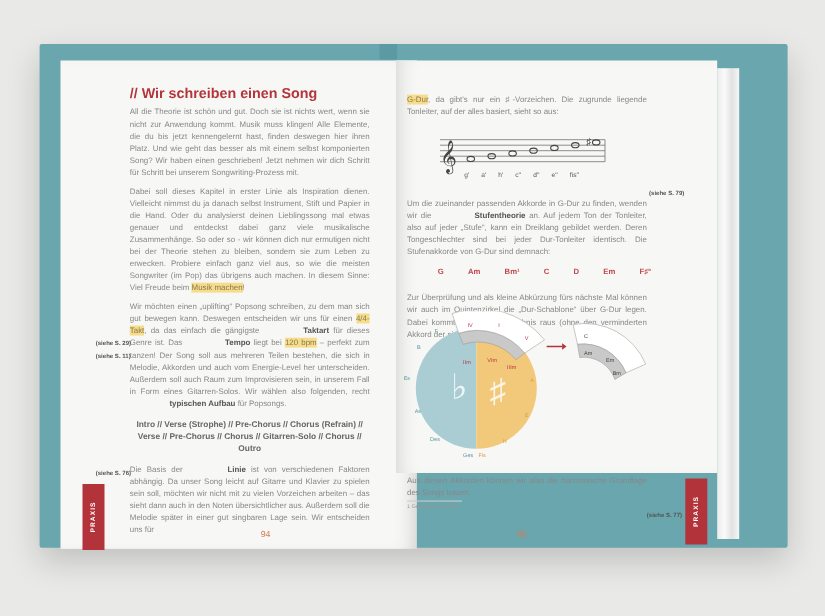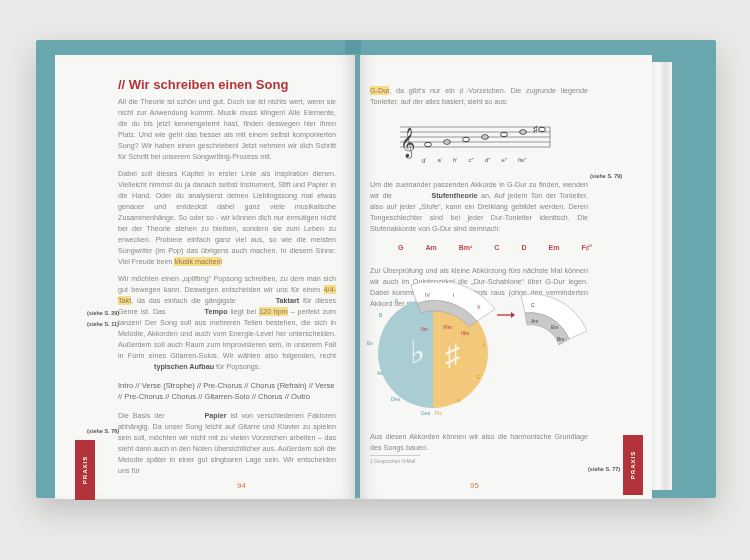--- a/index.html
+++ b/index.html
@@ -1,31 +1,31 @@
 <!DOCTYPE html>
 <html><head>
 <meta charset="utf-8">
 <style>
   html,body{margin:0;padding:0;}
   body{width:750px;height:560px;background:#e9e9e8;position:relative;overflow:hidden;font-family:"Liberation Sans",sans-serif;}
   .cover{position:absolute;left:36px;top:40px;width:680px;height:458px;background:#69a6ae;border-radius:2px;box-shadow:0 12px 30px rgba(0,0,0,.18);}
   .spine-tab{position:absolute;left:345px;top:40px;width:16px;height:14px;background:#5b9aa3;}
   .page{position:absolute;background:#f7f7f6;color:#777;}
-  .page-left{left:55px;top:55px;width:300px;height:444px;box-shadow:inset -14px 0 18px -12px rgba(0,0,0,.18);}
-  .page-right{left:360px;top:55px;width:292px;height:444px;box-shadow:inset 14px 0 18px -12px rgba(0,0,0,.15);}
+  .page-left{left:55px;top:55px;width:300px;height:444px;box-shadow:inset -14px 0 18px -12px rgba(0,0,0,.18);padding-left:24px;}
+  .page-right{left:360px;top:55px;width:292px;height:375px;box-shadow:inset 14px 0 18px -12px rgba(0,0,0,.15);}
   .edge{position:absolute;left:652px;top:62px;width:20px;height:428px;background:linear-gradient(90deg,#ececec,#fafafa,#e2e2e2,#f6f6f6);}
   .content{position:absolute;font-size:7.2px;line-height:11px;color:#888;}
   h2{margin:0;color:#b4343a;font-weight:bold;}
   .h1{font-size:13px;line-height:16px;}
   .h2{font-size:12.5px;line-height:16px;}
   p{margin:0 0 6px 0;text-align:justify;}
   .hl{background:#f6dc8b;color:#8a7a4d;}
   b{color:#555;margin-left:36px;}
   .seebox{position:absolute;font-size:5.5px;color:#555;font-weight:bold;white-space:nowrap;}
-  .structure{font-size:7.6px;line-height:11px;font-weight:normal;color:#666;margin:8px 0 8px 0;}
+  .structure{font-size:7.6px;line-height:11px;font-weight:bold;color:#666;margin:8px 0 8px 0;text-align:center;}
   .pnum{position:absolute;font-size:8px;color:#d77b4f;}
   .praxis{position:absolute;width:20px;height:60px;background:#b3333a;color:#fff;font-size:6px;font-weight:bold;letter-spacing:1px;display:flex;align-items:center;justify-content:center;}
   .praxis span{transform:rotate(-90deg);white-space:nowrap;}
   .chords{display:flex;gap:22px;padding-left:28px;margin:8px 0 12px 0;font-size:7px;color:#c0474c;font-weight:bold;}
   .footnote{position:absolute;font-size:4.8px;color:#999;}
   .fn-line{position:absolute;height:1px;background:#ccc;}
 </style>
 </head>
 <body>
 
@@ -33,21 +33,21 @@
 <div class="spine-tab"></div>
 <div class="edge"></div>
 
 <div class="page page-left">
   <div class="content" style="left:63px;top:22px;width:218px;">
     <h2 class="h1">// Wir schreiben einen Song</h2>
     <p style="margin-top:3px;">All die Theorie ist schön und gut. Doch sie ist nichts wert, wenn sie nicht zur Anwendung kommt. Musik muss klingen! Alle Elemente, die du bis jetzt kennengelernt hast, finden deswegen hier ihren Platz. Und wie geht das besser als mit einem selbst komponierten Song? Wir haben einen geschrieben! Jetzt nehmen wir dich Schritt für Schritt bei unserem Songwriting-Prozess mit.</p>
     <p><span>Dabei soll dieses Kapitel in erster Linie als Inspiration dienen. Vielleicht nimmst du ja danach selbst Instrument, Stift und Papier in die Hand. Oder du analysierst deinen Lieblingssong mal etwas genauer und entdeckst dabei ganz viele musikalische Zusammenhänge. So oder so - wir können dich nur ermutigen nicht bei der Theorie stehen zu bleiben, sondern sie zum Leben zu erwecken. Probiere einfach ganz viel aus, so wie die meisten Songwriter (im Pop) das übrigens auch machen. In diesem Sinne: Viel Freude beim</span> <span class="hl">Musik machen</span><span>!</span></p>
     <p style="margin-top:3px;"><span>Wir möchten einen „uplifting“ Popsong schreiben, zu dem man sich gut bewegen kann. Deswegen entscheiden wir uns für einen</span> <span class="hl">4/4-Takt</span><span>, da das einfach die gängigste</span> <b>Taktart</b> <span>für dieses Genre ist. Das</span> <b>Tempo</b> <span>liegt bei</span> <span class="hl">120 bpm</span> <span>– perfekt zum tanzen! Der Song soll aus mehreren Teilen bestehen, die sich in Melodie, Akkorden und auch vom Energie-Level her unterscheiden. Außerdem soll auch Raum zum Improvisieren sein, in unserem Fall in Form eines Gitarren-Solos. Wir wählen also folgenden, recht</span> <b>typischen Aufbau</b> <span>für Popsongs.</span></p>
     <div class="structure">Intro // Verse (Strophe) // Pre-Chorus // Chorus (Refrain) // Verse // Pre-Chorus // Chorus // Gitarren-Solo // Chorus // Outro</div>
-    <p><span>Die Basis der</span> <b>Papier</b> <span>ist von verschiedenen Faktoren abhängig. Da unser Song leicht auf Gitarre und Klavier zu spielen sein soll, möchten wir nicht mit zu vielen Vorzeichen arbeiten – das sieht dann auch in den Noten übersichtlicher aus. Außerdem soll die Melodie später in einer gut singbaren Lage sein. Wir entscheiden uns für</span></p>
+    <p><span>Die Basis der</span> <b>Linie</b> <span>ist von verschiedenen Faktoren abhängig. Da unser Song leicht auf Gitarre und Klavier zu spielen sein soll, möchten wir nicht mit zu vielen Vorzeichen arbeiten – das sieht dann auch in den Noten übersichtlicher aus. Außerdem soll die Melodie später in einer gut singbaren Lage sein. Wir entscheiden uns für</span></p>
   </div>
   <div class="seebox" style="left:32px;top:255px;">(siehe S. 29)</div>
   <div class="seebox" style="left:32px;top:266px;">(siehe S. 11)</div>
   <div class="seebox" style="left:32px;top:373px;">(siehe S. 76)</div>
   <div class="praxis" style="left:20px;top:385px;">
       <span>PRAXIS</span>
     </div>
   <div class="pnum" style="left:182px;top:426px;">94</div>
 </div>
 

